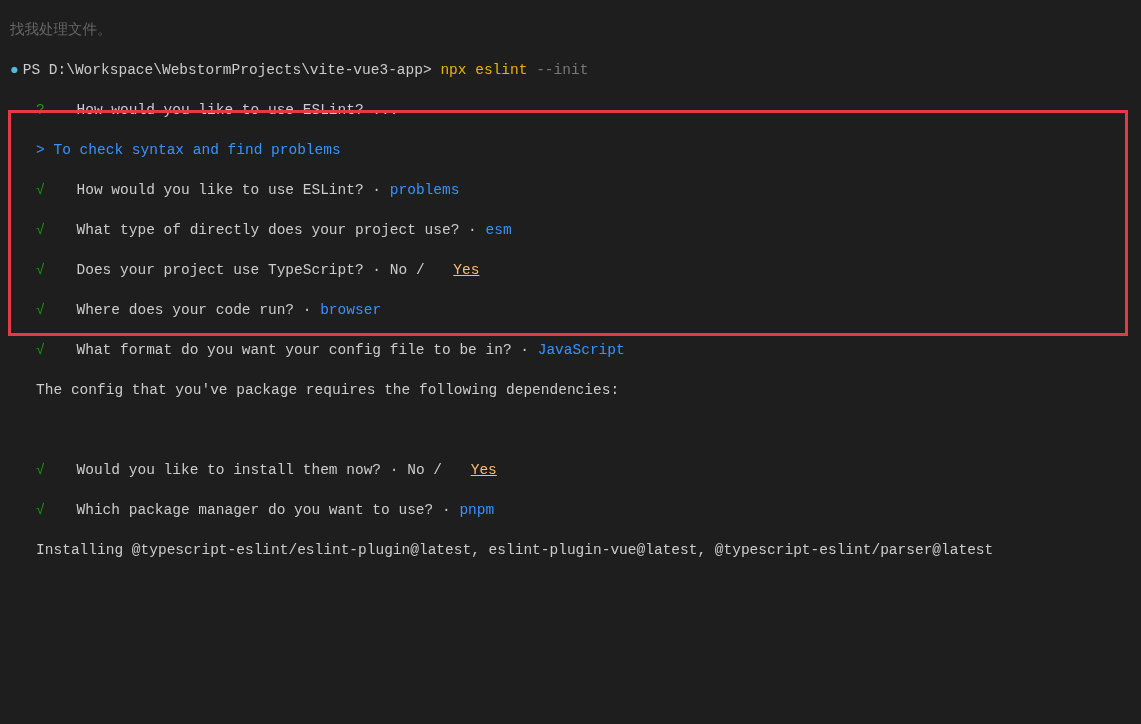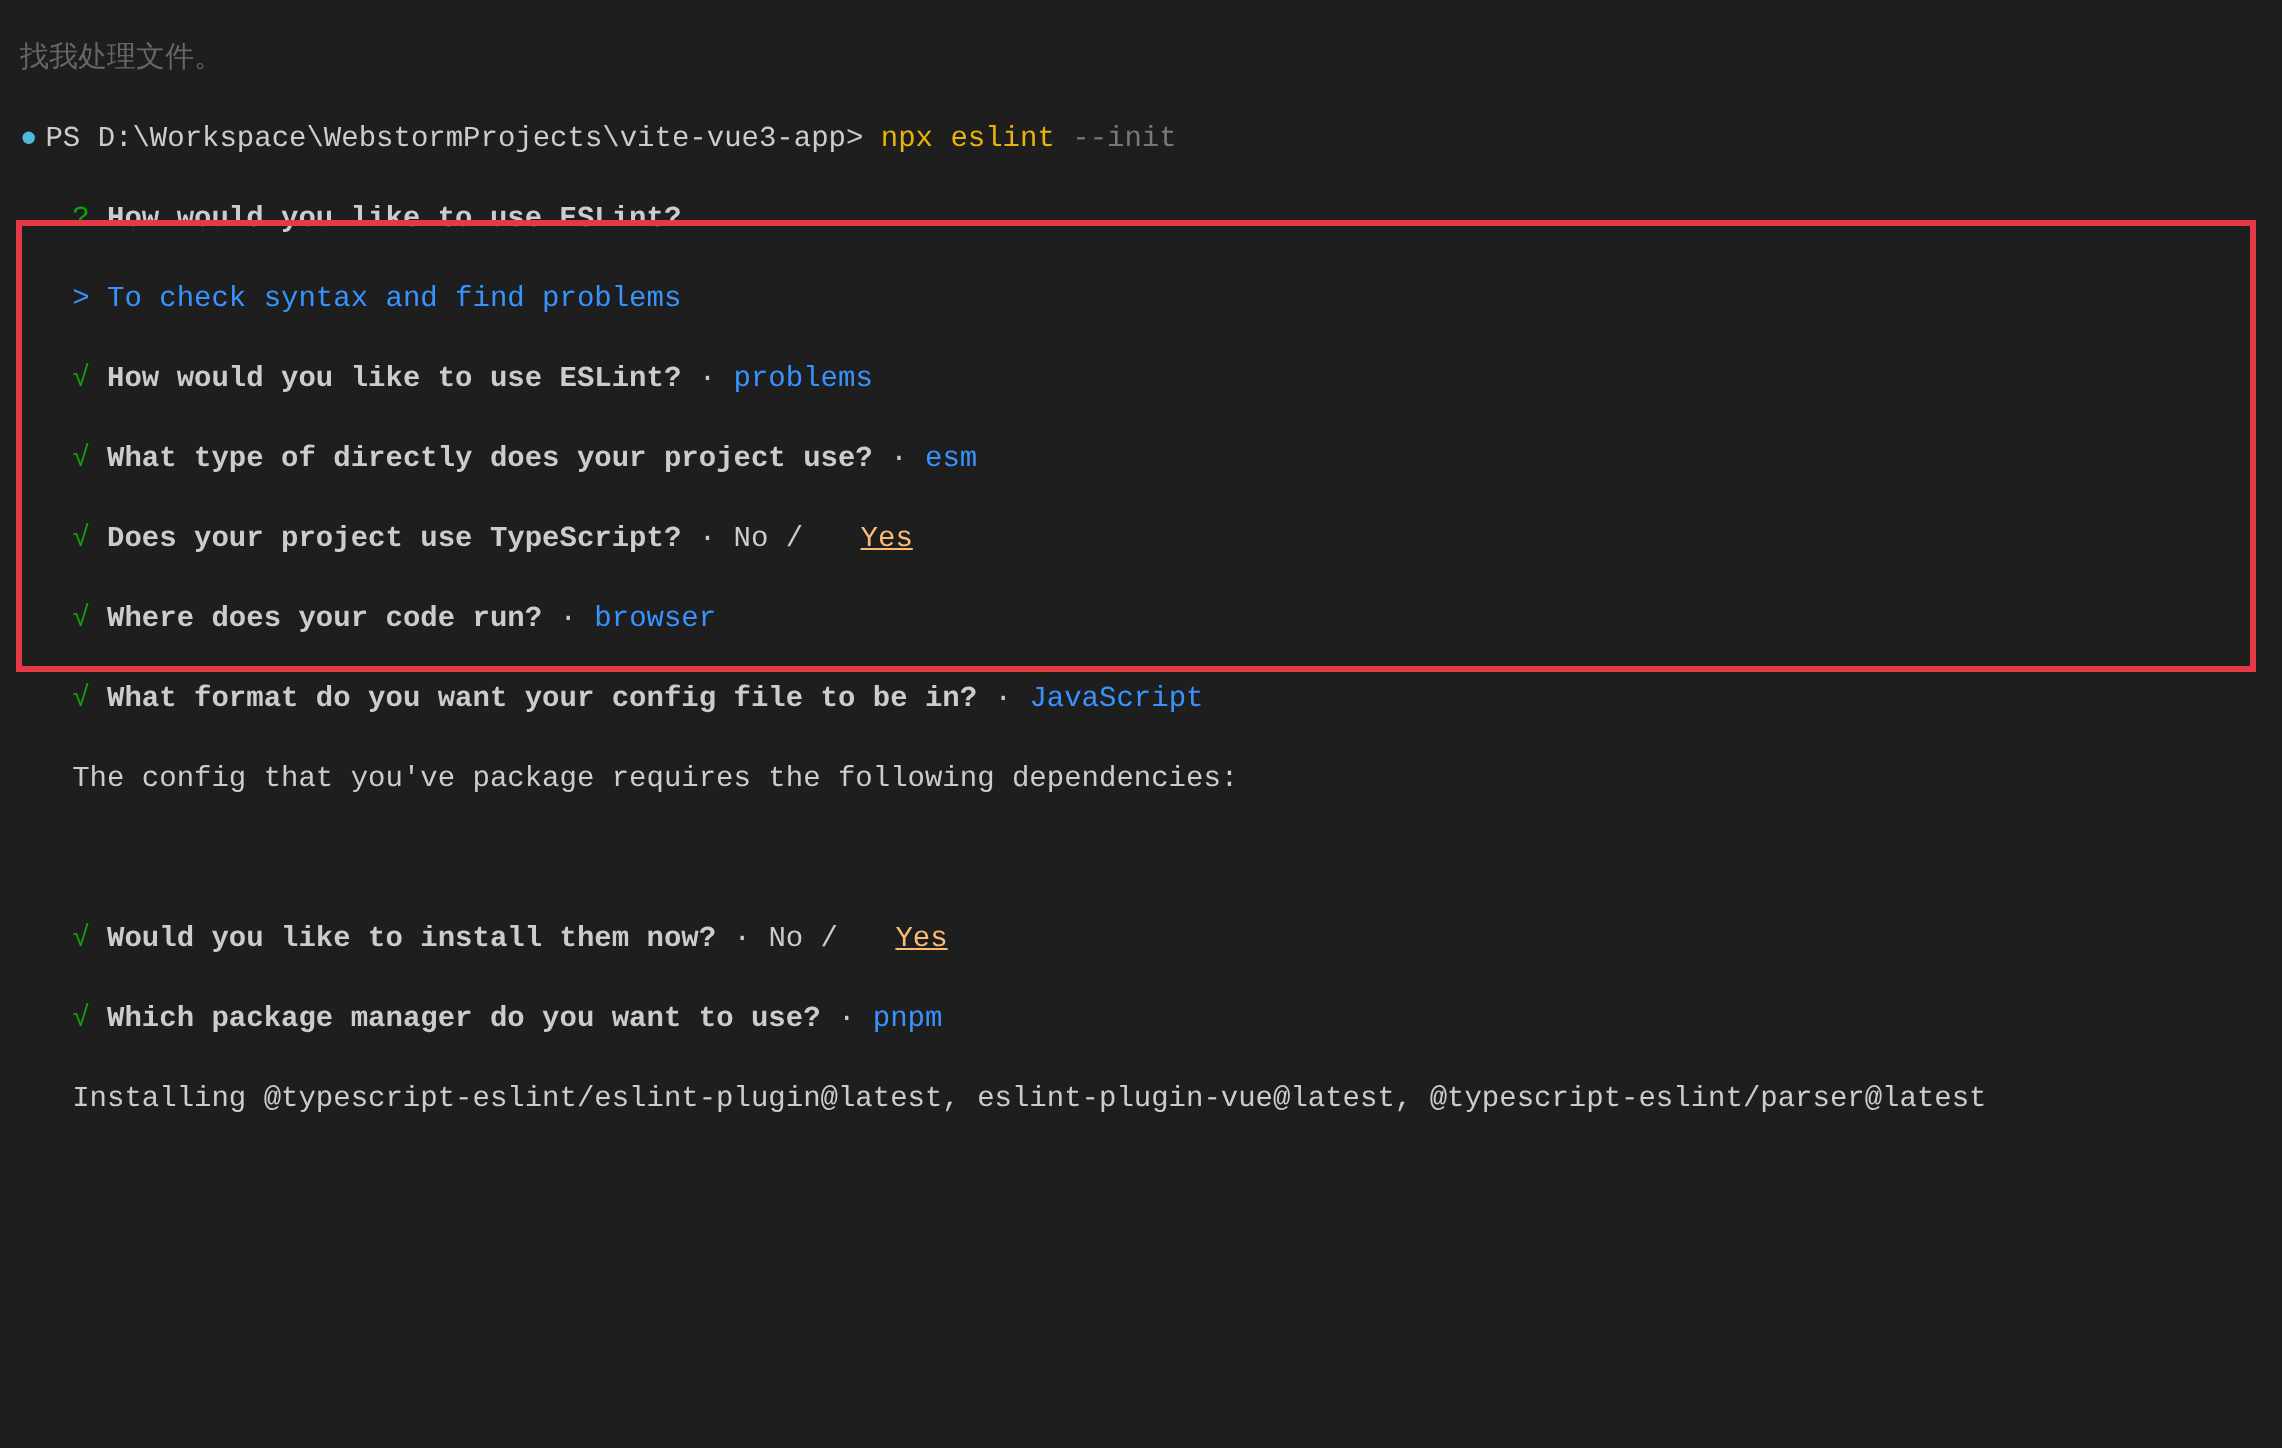--- a/index.html
+++ b/index.html
@@ -29,21 +29,21 @@
     .bullet {
       color: #4ebbdb;
       margin-right: 4px;
     }
     .white { color: #cccccc; }
     .orange { color: #eab308; }
     .gray { color: #787878; }
     .green { color: #13a10e; }
     .cyan { color: #3794ff; }
     .link { color: #fdba74; text-decoration: underline; margin-left: 20px; }
-    .bold { font-weight: bold; }
+    .bold { font-weight: normal; margin-left: 23px; }
     .red-box {
       position: absolute;
       border: 3px solid #e63946;
       top: 110px;
       left: 8px;
       width: 1120px;
       height: 226px;
       pointer-events: none;
     }
     .checkmark { color: #13a10e; }

